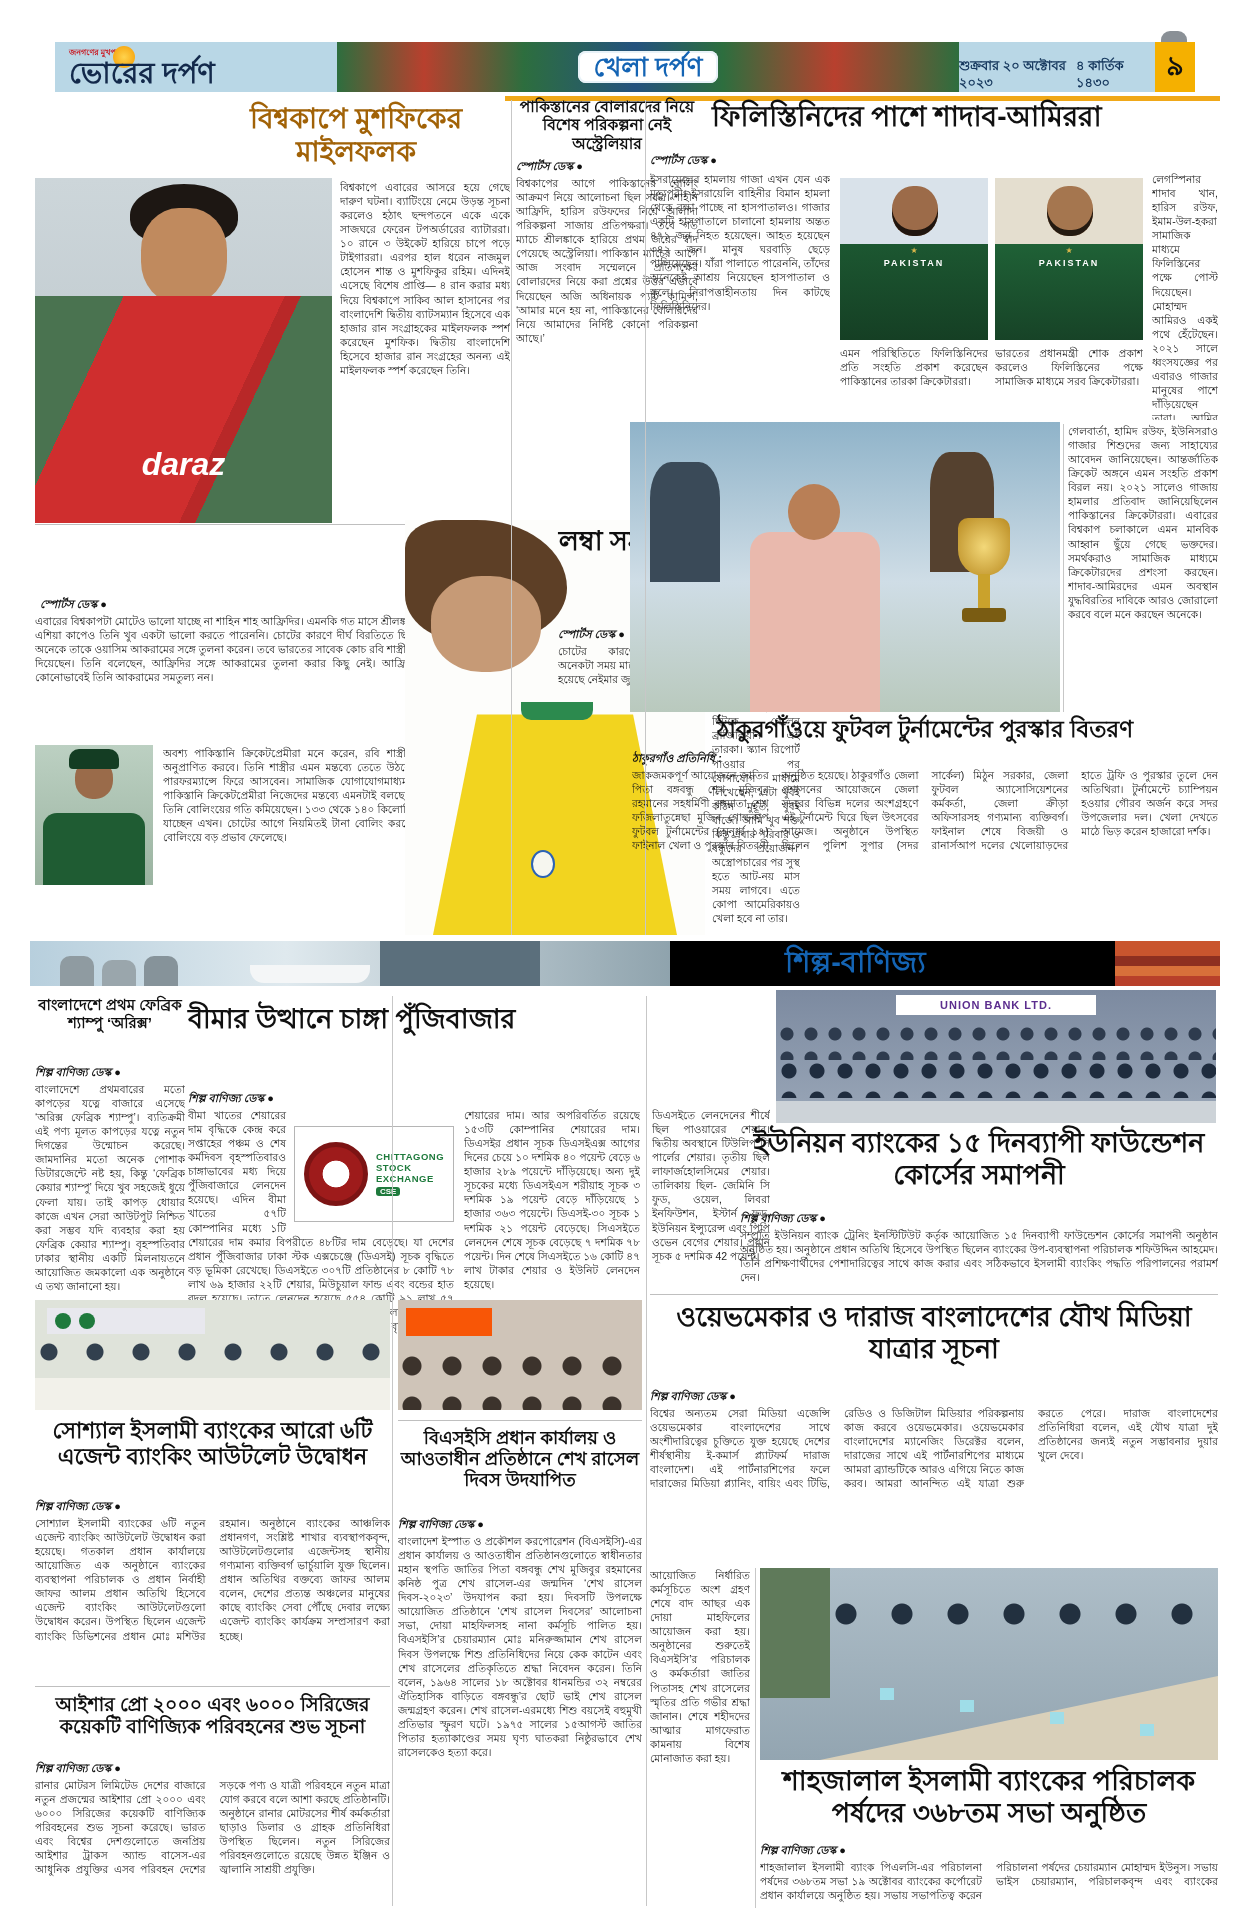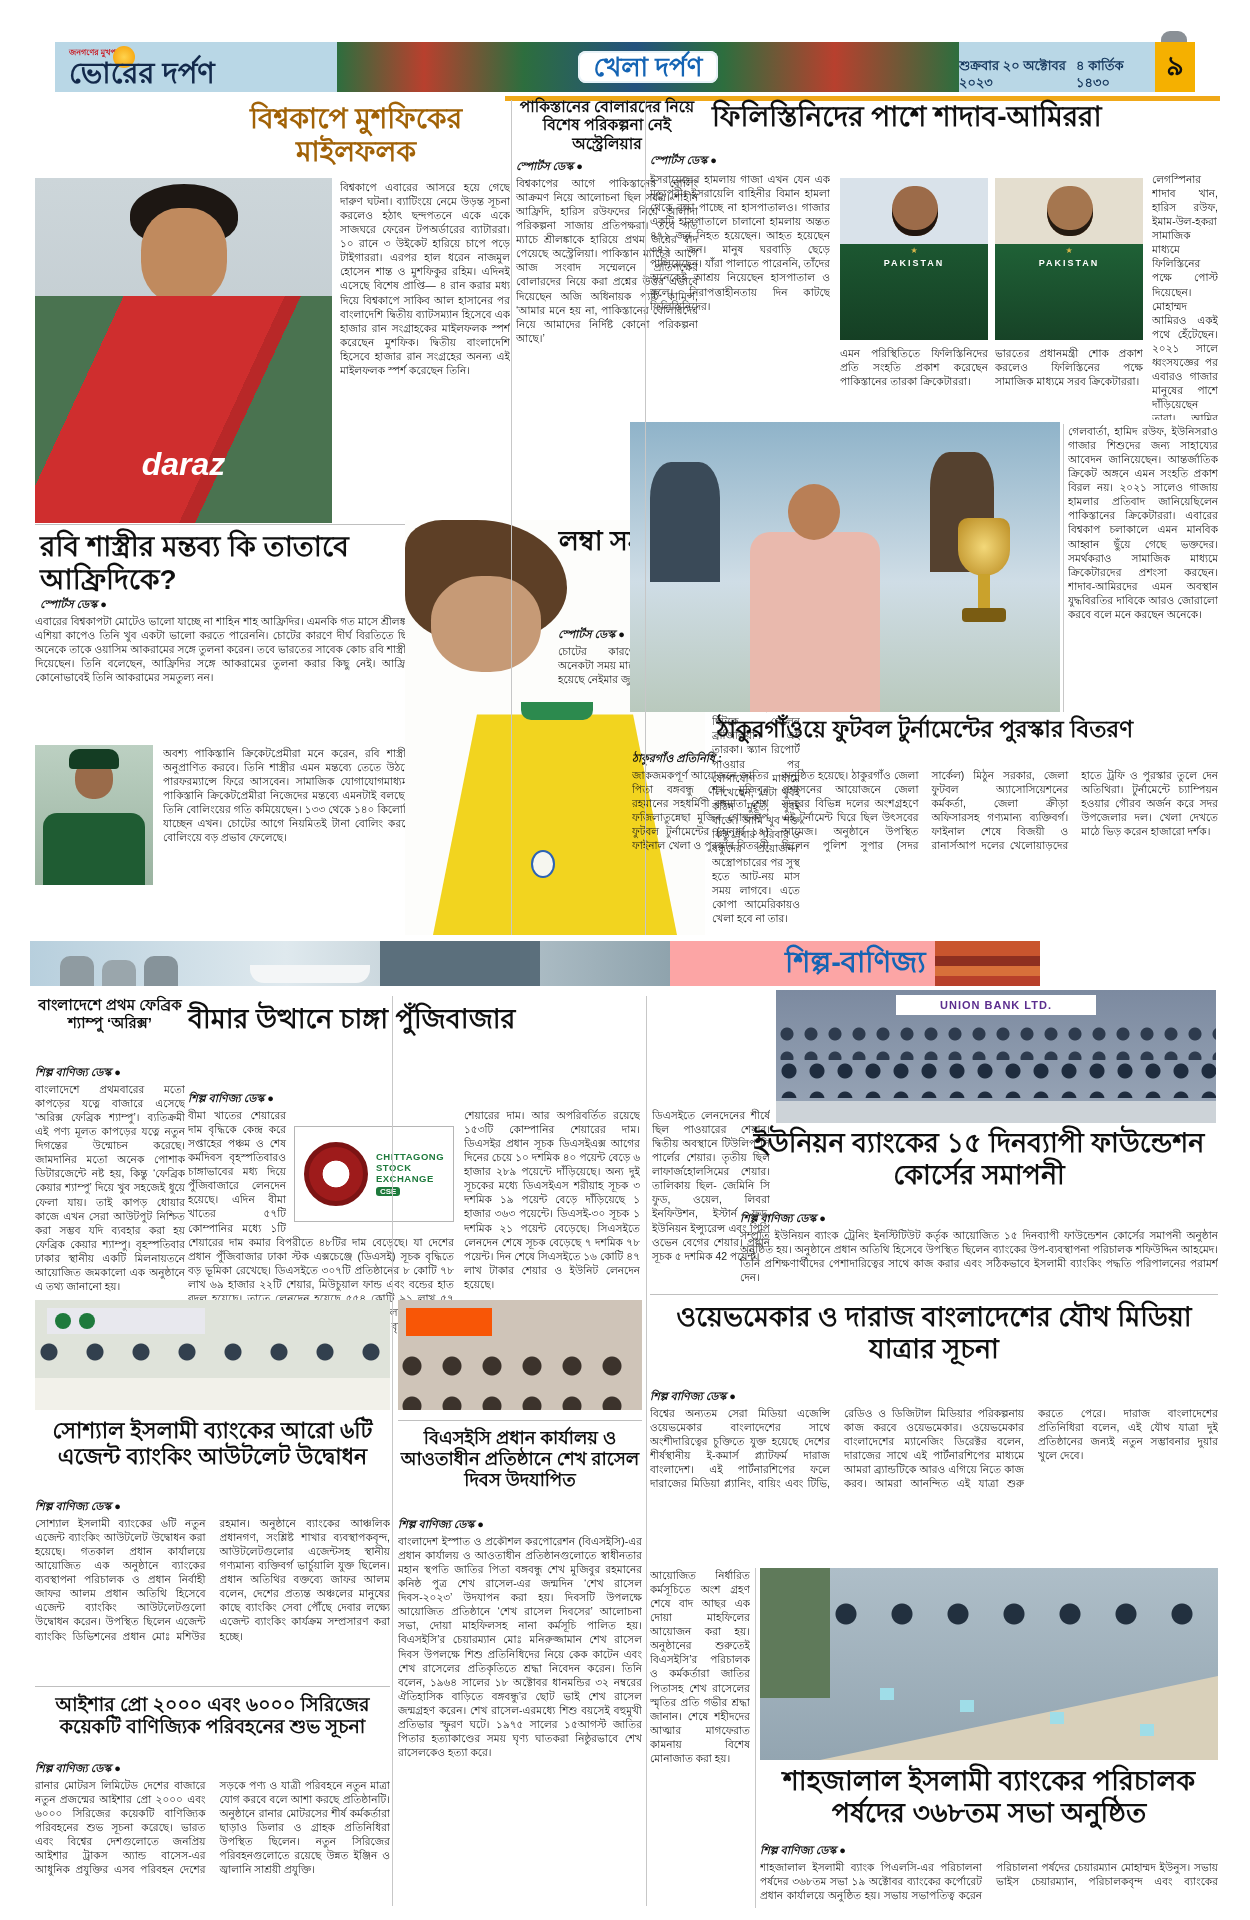--- a/index.html
+++ b/index.html
@@ -27,21 +27,21 @@
   .c2{column-count:2;column-gap:14px;}
   .c3{column-count:3;column-gap:14px;}
   .c4{column-count:4;column-gap:13px;}
   .ctr{text-align:center;}
   .vline{position:absolute;width:1px;background:#c7c7c7;}
   .hline{position:absolute;height:1px;background:#bfbfbf;}
   
   .ph{position:absolute;overflow:hidden;}
   .blob{position:absolute;border-radius:50%;}
   
-  .bizband{position:absolute;left:30px;top:941px;width:1010px;height:45px;background:#fca5a5;display:flex;align-items:center;}
+  .bizband{position:absolute;left:30px;top:941px;width:1190px;height:45px;background:#000000;display:flex;align-items:center;}
   .biztitle{font-size:29px;font-weight:800;color:#1464b4;margin-left:115px;}
   
   .logobox{float:right;width:158px;height:94px;border:1px solid #b5b5b5;background:#fff;margin:18px 0 4px 8px;display:flex;align-items:center;justify-content:center;gap:8px;}
   .seal{width:54px;height:54px;border-radius:50%;border:5px solid #7c1414;background:radial-gradient(#ffffff 34%,#9e1b1b 36%);}
   .cse-txt{display:flex;flex-direction:column;line-height:1.15;}
   .cse-line{font-size:9.5px;font-weight:800;color:#1e7a3c;letter-spacing:.5px;}
   .cse-badge{font-size:8px;font-weight:800;color:#fff;background:#1e7a3c;border-radius:3px;padding:0 4px;align-self:flex-start;margin-top:2px;}
   .jersey-label{position:absolute;left:0;right:0;text-align:center;color:#ffffff;font-weight:800;}
 </style>
 </head>
@@ -101,21 +101,20 @@
       <div class="jersey-label" style="top:14px;font-size:9px;letter-spacing:2px;">PAKISTAN</div>
       <div class="jersey-label" style="top:2px;font-size:8px;color:#d9b64a;">★</div>
     </div>
   </div>
   <div class="abs bd" style="left:995px;top:346px;width:148px;height:74px;">ভারতের প্রধানমন্ত্রী শোক প্রকাশ করলেও ফিলিস্তিনের পক্ষে সামাজিক মাধ্যমে সরব ক্রিকেটাররা।</div>
   <div class="abs bd" style="left:840px;top:346px;width:148px;height:74px;">এমন পরিস্থিতিতে ফিলিস্তিনিদের প্রতি সংহতি প্রকাশ করেছেন পাকিস্তানের তারকা ক্রিকেটাররা।</div>
   <div class="abs bd" style="left:1152px;top:172px;width:66px;height:248px;">লেগস্পিনার শাদাব খান, হারিস রউফ, ইমাম-উল-হকরা সামাজিক মাধ্যমে ফিলিস্তিনের পক্ষে পোস্ট দিয়েছেন। মোহাম্মদ আমিরও একই পথে হেঁটেছেন। ২০২১ সালে ধ্বংসযজ্ঞের পর এবারও গাজার মানুষের পাশে দাঁড়িয়েছেন তারা। আমির লিখেছেন, ‘আমরা ফিলিস্তিনের সঙ্গে আছি। নিরীহ মানুষ হত্যা বন্ধ হোক। শান্তি কামনা করছি।’</div>
   <div class="abs bd" style="left:1068px;top:424px;width:150px;height:318px;">গেলবার্তা, হামিদ রউফ, ইউনিসরাও গাজার শিশুদের জন্য সাহায্যের আবেদন জানিয়েছেন। আন্তর্জাতিক ক্রিকেট অঙ্গনে এমন সংহতি প্রকাশ বিরল নয়। ২০২১ সালেও গাজায় হামলার প্রতিবাদ জানিয়েছিলেন পাকিস্তানের ক্রিকেটাররা। এবারের বিশ্বকাপ চলাকালে এমন মানবিক আহ্বান ছুঁয়ে গেছে ভক্তদের। সমর্থকরাও সামাজিক মাধ্যমে ক্রিকেটারদের প্রশংসা করছেন। শাদাব-আমিরদের এমন অবস্থান যুদ্ধবিরতির দাবিকে আরও জোরালো করবে বলে মনে করছেন অনেকে।</div>
 
   <div class="hline" style="left:35px;top:524px;width:475px;"></div>
-  <div class="abs hl" style="left:40px;top:530px;width:370px;font-size:28px;">রবি শাস্ত্রীর মন্তব্য কি তাতাবে আফ্রিদিকে?</div>
   <div class="abs byl" style="left:40px;top:596px;">স্পোর্টস ডেস্ক ●</div>
   <div class="abs bd" style="left:35px;top:614px;width:476px;height:128px;">এবারের বিশ্বকাপটা মোটেও ভালো যাচ্ছে না শাহিন শাহ আফ্রিদির। এমনকি গত মাসে শ্রীলঙ্কা আর পাকিস্তানে অনুষ্ঠিত এশিয়া কাপেও তিনি খুব একটা ভালো করতে পারেননি। চোটের কারণে দীর্ঘ বিরতিতে ছিলেন এই বাঁহাতি পেসার। অনেকে তাকে ওয়াসিম আকরামের সঙ্গে তুলনা করেন। তবে ভারতের সাবেক কোচ রবি শাস্ত্রী সেই তুলনায় জলই ঢেলে দিয়েছেন। তিনি বলেছেন, আফ্রিদির সঙ্গে আকরামের তুলনা করার কিছু নেই। আফ্রিদি ভালো বোলার, কিন্তু কোনোভাবেই তিনি আকরামের সমতুল্য নন।</div>
   <div class="ph" style="left:35px;top:745px;width:118px;height:140px;background:linear-gradient(#bcd0c2,#9ab3a0);">
     <div class="abs" style="left:40px;top:14px;width:38px;height:40px;background:#9a6b4a;border-radius:46%;"></div>
     <div class="abs" style="left:34px;top:4px;width:50px;height:20px;background:#143d23;border-radius:10px 10px 4px 4px;"></div>
     <div class="abs" style="left:8px;bottom:0;width:102px;height:72px;background:#1f5c33;border-radius:14px 14px 0 0;"></div>
   </div>
   <div class="abs bd" style="left:163px;top:746px;width:348px;height:140px;">অবশ্য পাকিস্তানি ক্রিকেটপ্রেমীরা মনে করেন, রবি শাস্ত্রীর এমন মন্তব্য শাহিনকে অনুপ্রাণিত করবে। তিনি শাস্ত্রীর এমন মন্তব্যে তেতে উঠবেন, আবার নিজের সেরা পারফরম্যান্সে ফিরে আসবেন। সামাজিক যোগাযোগমাধ্যম ‘এক্সে’ (সাবেক টুইটার) পাকিস্তানি ক্রিকেটপ্রেমীরা নিজেদের মন্তব্যে এমনটাই বলছেন। চোট থেকে ফেরার পর তিনি বোলিংয়ের গতি কমিয়েছেন। ১৩৩ থেকে ১৪০ কিলোমিটার গতিতে বোলিং করে যাচ্ছেন এখন। চোটের আগে নিয়মিতই টানা বোলিং করতেন। গতি কমানোটা তার বোলিংয়ে বড় প্রভাব ফেলেছে।</div>
 
   <div class="ph" style="left:405px;top:520px;width:300px;height:415px;background:#fdfdfb;">

